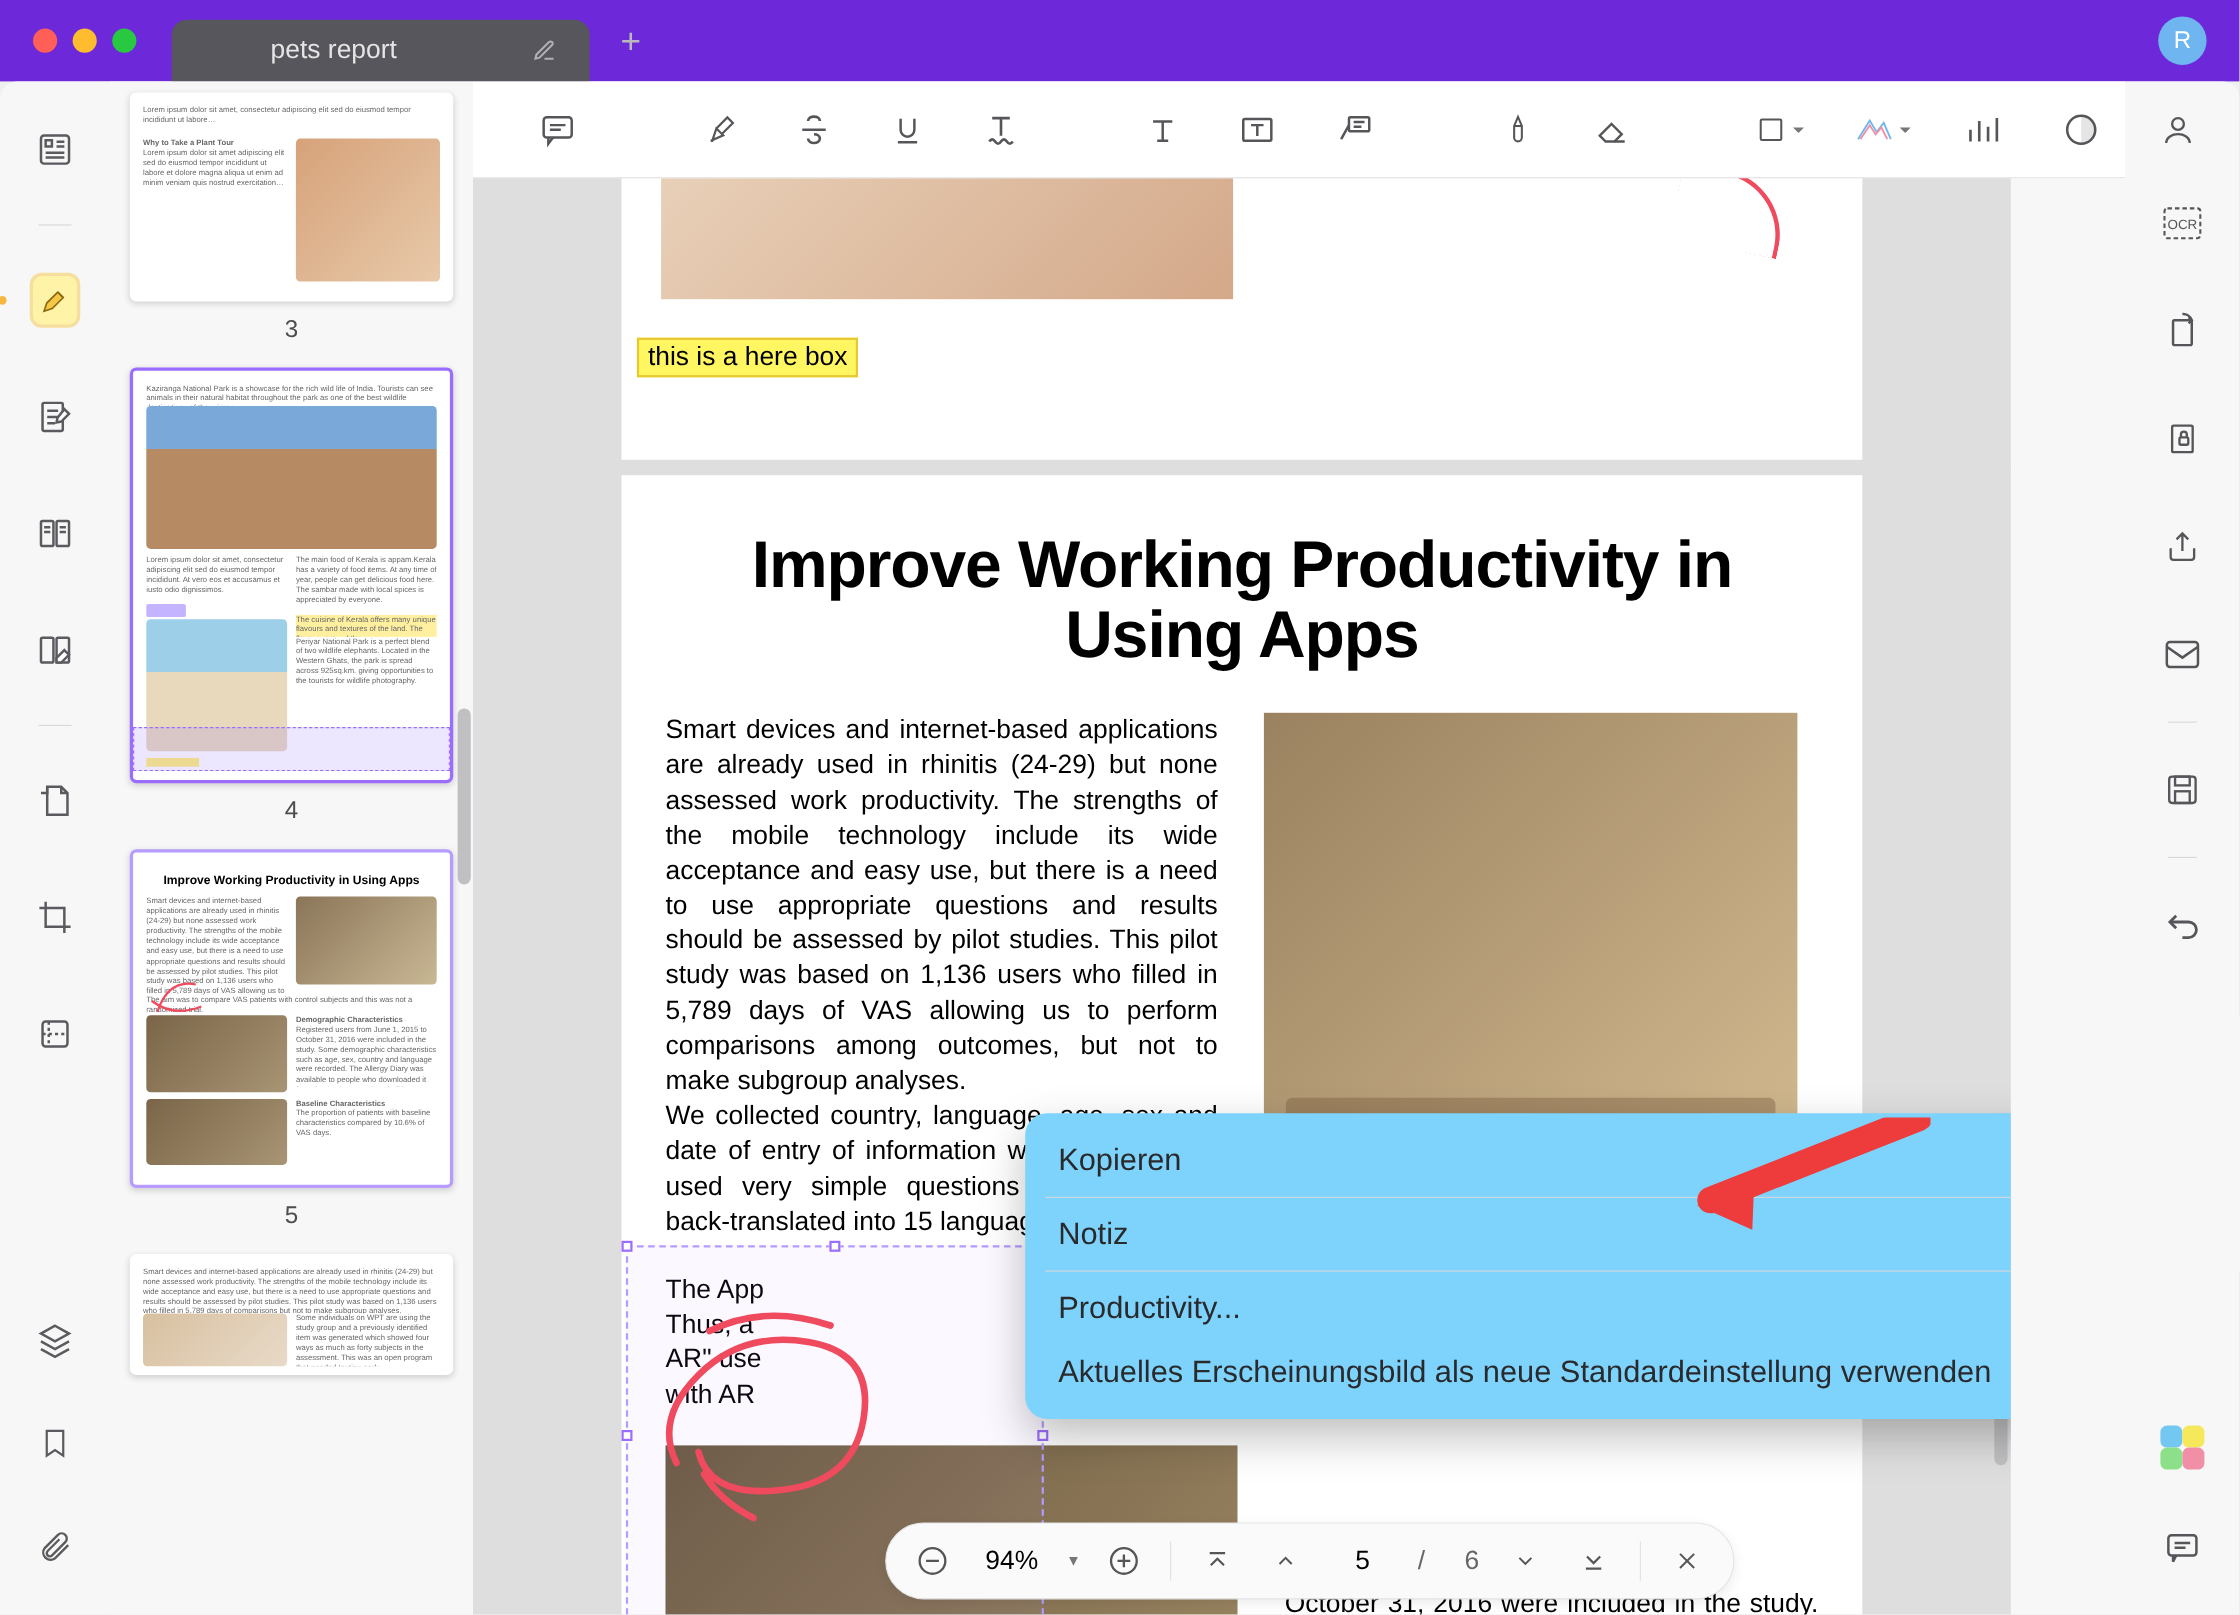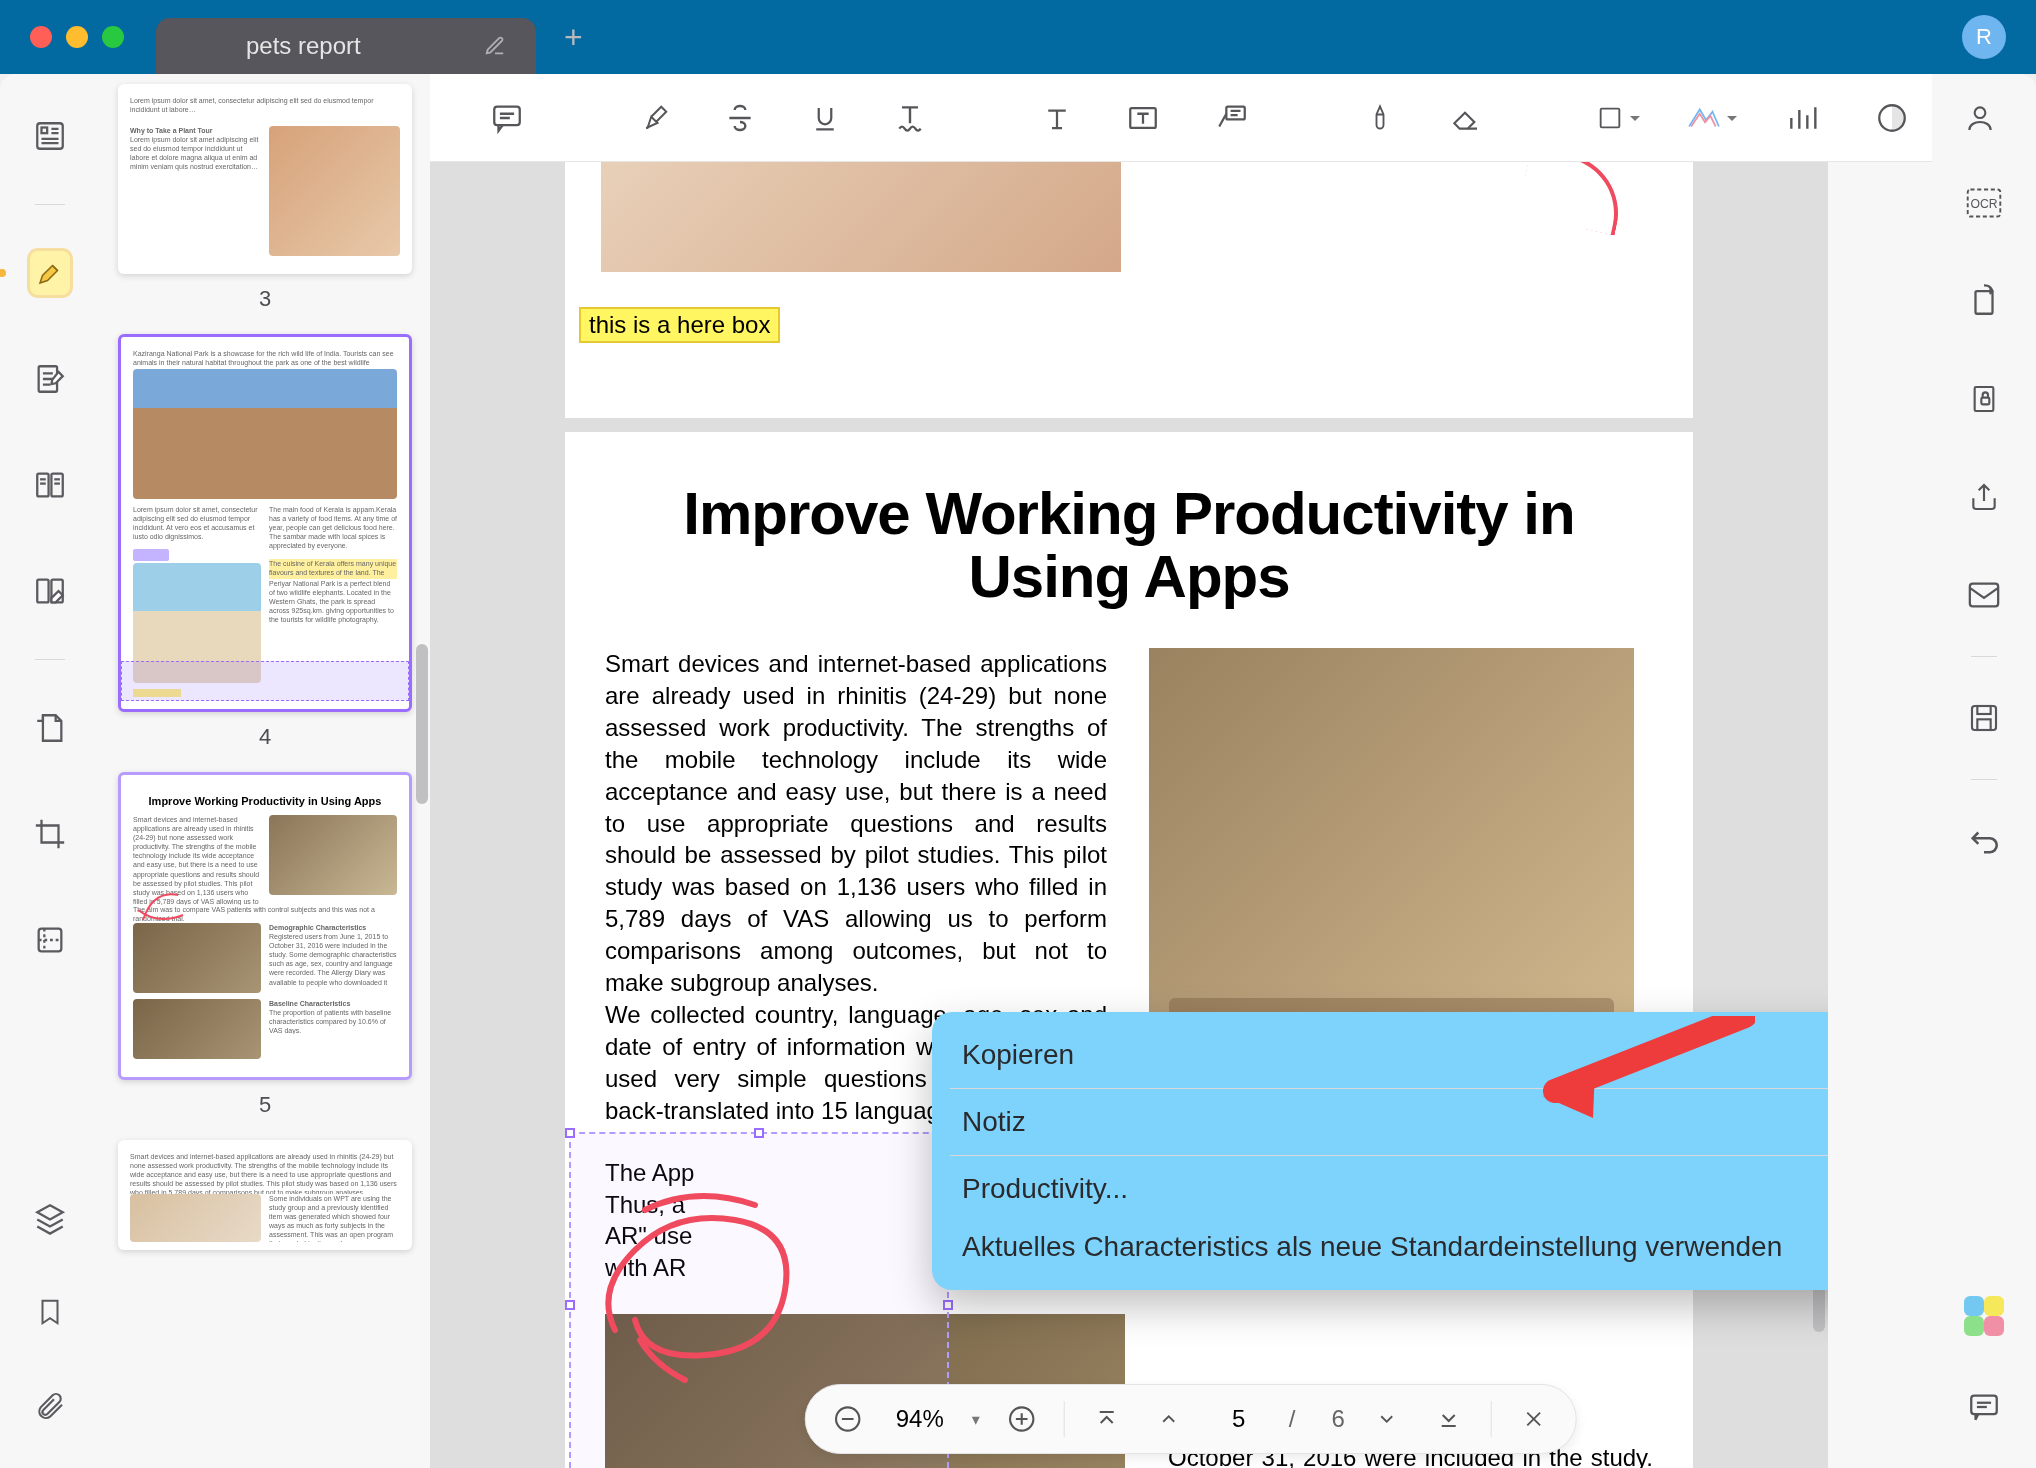--- a/index.html
+++ b/index.html
@@ -1,19 +1,19 @@
 <!DOCTYPE html>
 <html><head>
   <meta charset="utf-8">
   <style>
     * { box-sizing: border-box; margin: 0; padding: 0; }
     body { font-family: -apple-system, Helvetica, Arial, sans-serif; background: #f0f0f0; overflow: hidden; width: 2036px; height: 1468px; }
 
     
-    .titlebar { height: 74px; background: #0369a1; display: flex; align-items: center; position: relative; }
+    .titlebar { height: 74px; background: #6d28d9; display: flex; align-items: center; position: relative; }
     .traffic-lights { display: flex; gap: 14px; margin-left: 30px; }
     .dot { width: 22px; height: 22px; border-radius: 50%; }
     .dot.red { background: #ff5f57; }
     .dot.yellow { background: #febc2e; }
     .dot.green { background: #28c840; }
     .tab { background: #56565c; height: 56px; margin-top: 18px; margin-left: 32px; padding: 0 80px 0 90px; display: flex; align-items: center; border-radius: 14px 14px 0 0; position: relative; min-width: 380px; }
     .tab-title { color: #e5e5e6; font-size: 24px; }
     .edit-icon { position: absolute; right: 30px; color: #b0b0b5; }
     .add-tab { margin-left: 28px; color: #b8b8bd; font-size: 32px; font-weight: 200; }
     .avatar { position: absolute; right: 30px; width: 44px; height: 44px; background: #6fb5f0; border-radius: 50%; display: flex; align-items: center; justify-content: center; color: #fff; font-size: 22px; }
@@ -462,21 +462,21 @@
       </div>
       <div class="ctx-sep"></div>
       <div class="ctx-item">
           <span>Notiz</span>
         </div>
       <div class="ctx-sep"></div>
       <div class="ctx-item">
           <span>Productivity...</span>
         </div>
       <div class="ctx-item">
-          <span>Aktuelles Characteristics als neue Standardeinstellung verwenden</span>
+          <span>Aktuelles Erscheinungsbild als neue Standardeinstellung verwenden</span>
         </div>
     </div>
 
     <div class="red-arrow">
       <svg width="220" height="110">
           <path d="M210 0 L20 75" stroke="#ee3b3b" stroke-width="24" stroke-linecap="round"></path>
           <path d="M8 80 L60 52 L58 102 Z" fill="#ee3b3b"></path>
         </svg>
     </div>
 

